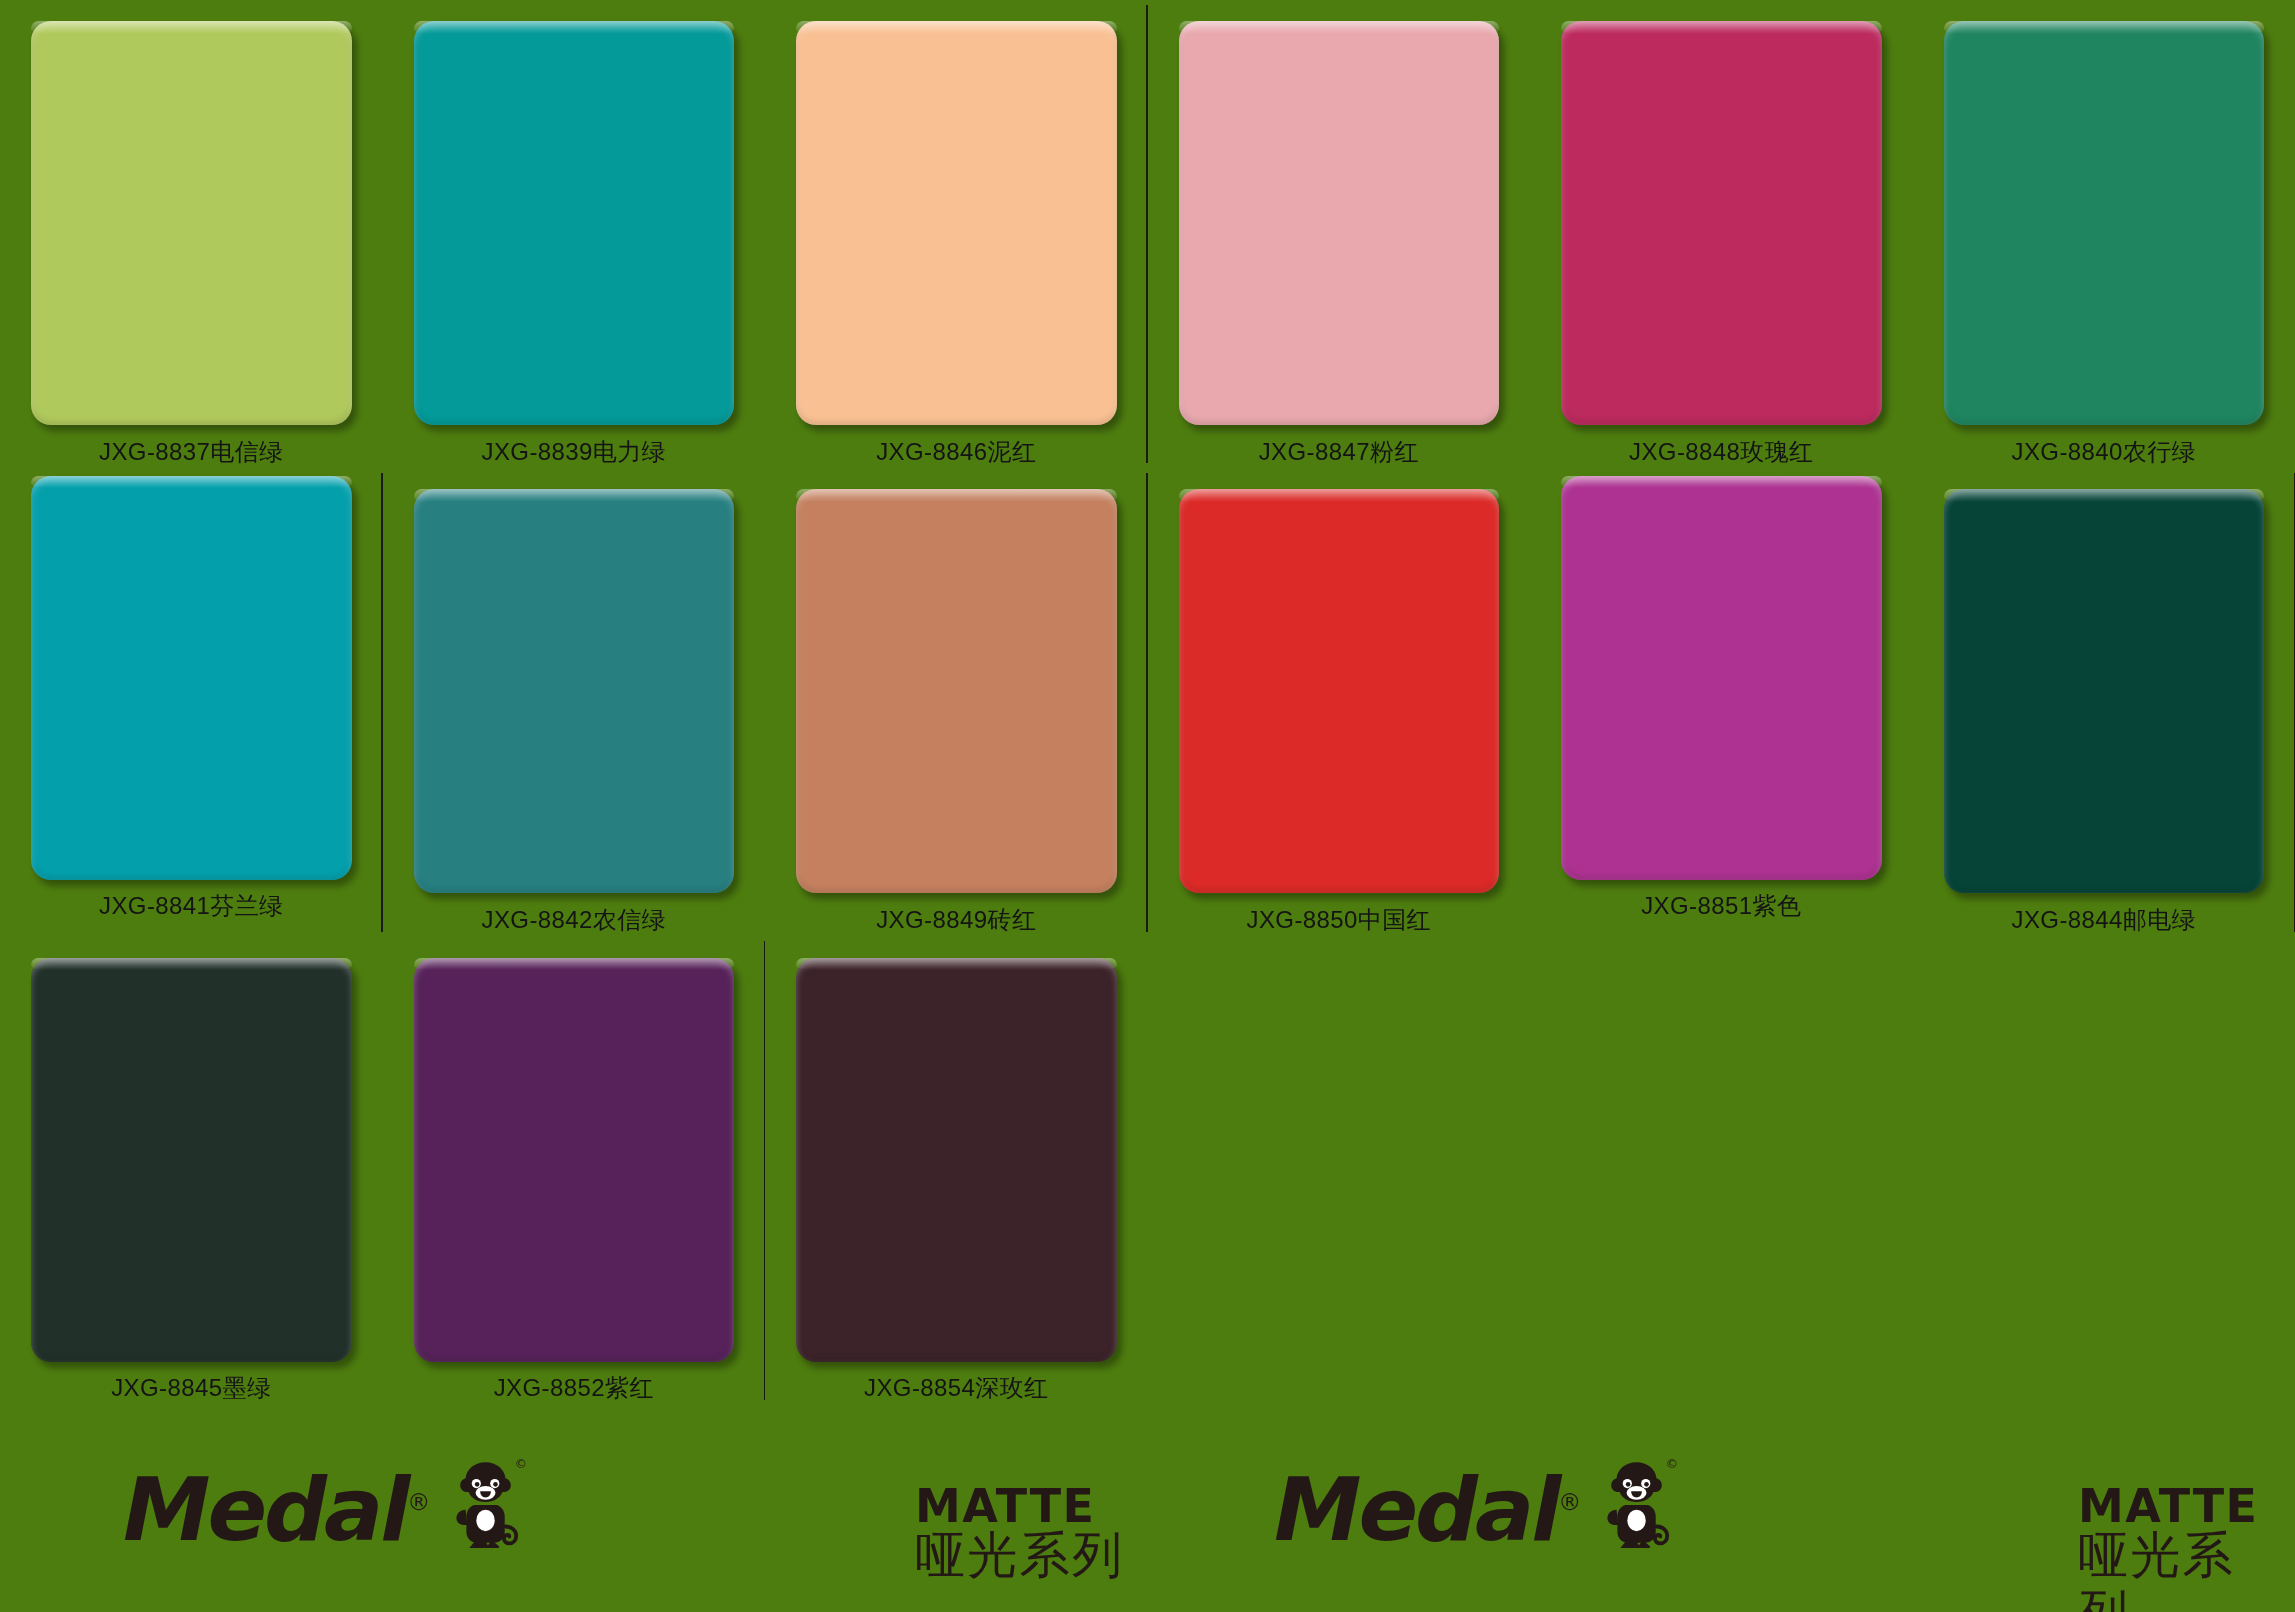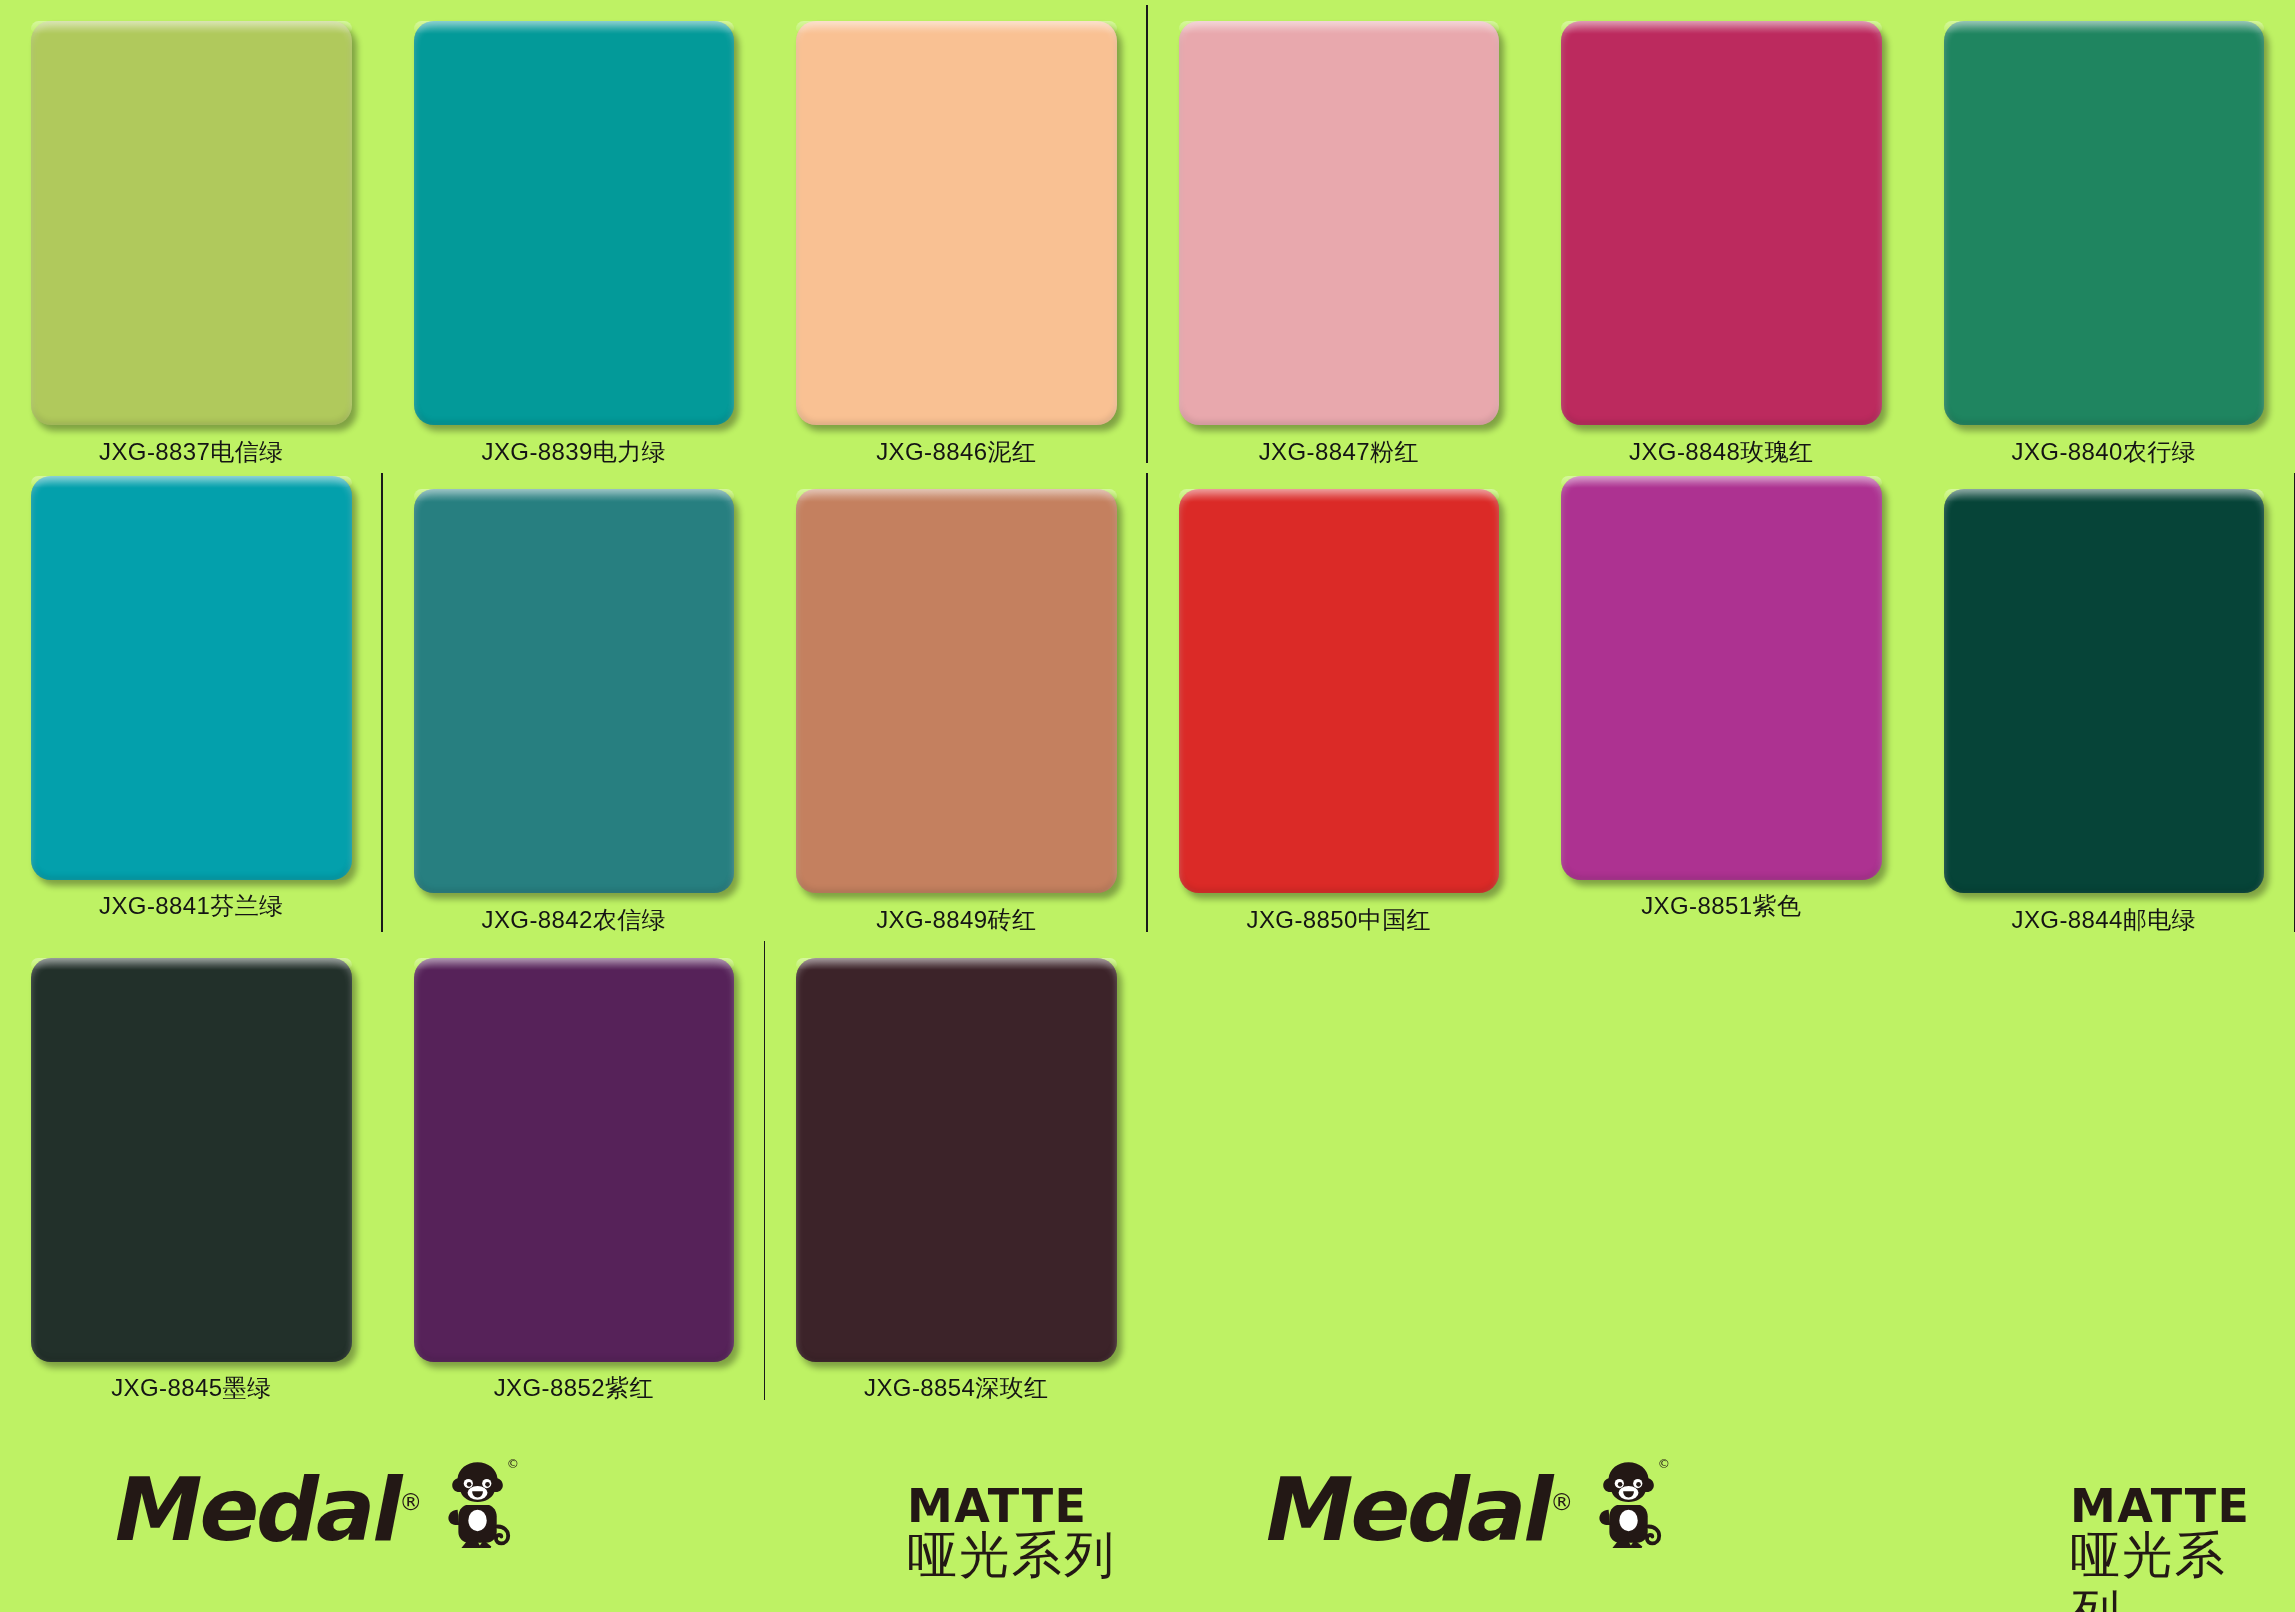--- a/index.html
+++ b/index.html
@@ -2,21 +2,21 @@
 <html style="font-size:12.2px"><head>
 <meta charset="utf-8">
 <style>
   * { margin:0; padding:0; box-sizing:border-box; }
   html,body {
     width:2295px; height:1612px;
     background:#ffffff;
     font-family:"Liberation Sans","DejaVu Sans",sans-serif;
     overflow:hidden;
   }
-  .sheet { position:relative; width:2295px; height:1612px; background:#bef264; }
+  .sheet { position:relative; width:2295px; height:1612px; background:#4d7c0f; }
 
   
   .grid {
     position:absolute;
     left:0; top:0;
     width:2295px; height:1400px;
     display:grid;
     grid-template-columns:repeat(6, 1fr);
     grid-template-rows:repeat(3, 1fr);
   }
@@ -64,21 +64,21 @@
     letter-spacing:0.4px;
     white-space:nowrap;
     font-family:"Liberation Sans","DejaVu Sans",sans-serif;
   }
   
   .cell.lift { padding-top:7.7px; }
 
   
   .footer {
     position:absolute;
-    left:0; top:1419px;
+    left:8px; top:1419px;
     width:1844px; height:193px;
     display:flex;
     align-items:center;
   }
   .brand-block { display:flex; align-items:center; }
   .brand-1 { position:absolute; left:115px; top:37px; }
   .brand-2 { position:absolute; left:1266px; top:37px; }
   .matte-1 { position:absolute; left:907px; top:35px; }
   .matte-2 { position:absolute; left:2070px; top:35px; }
 

